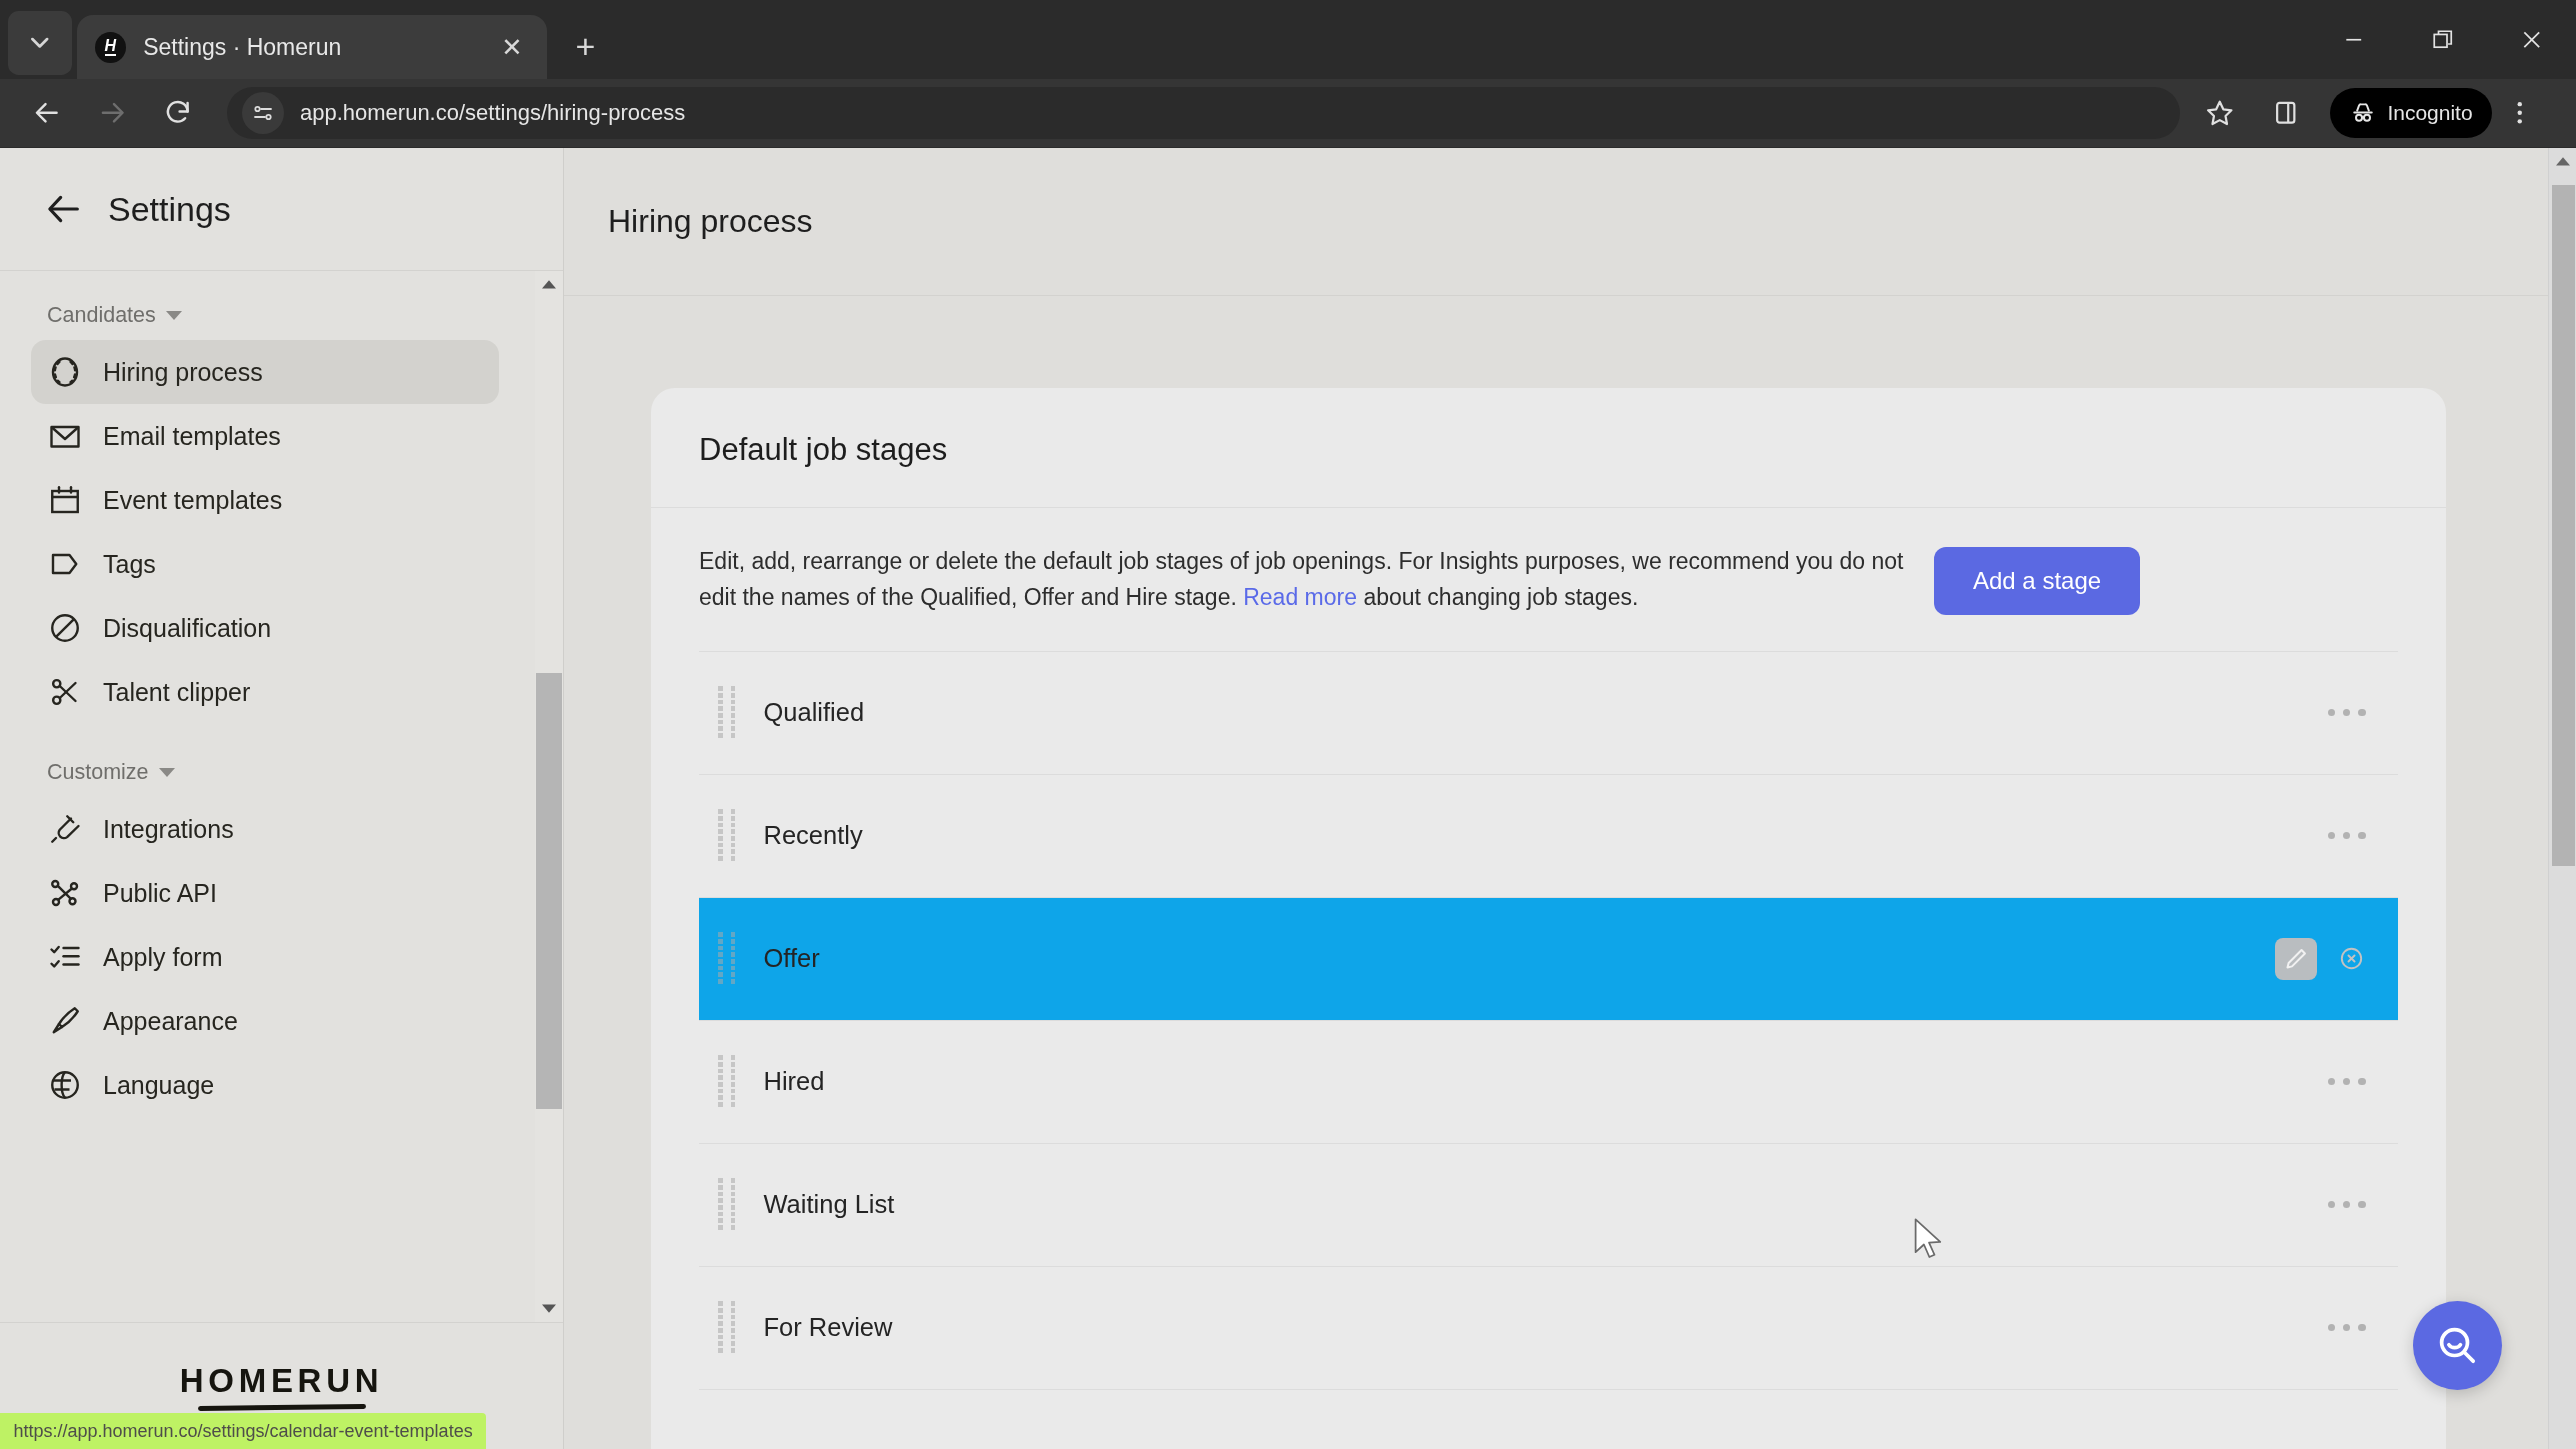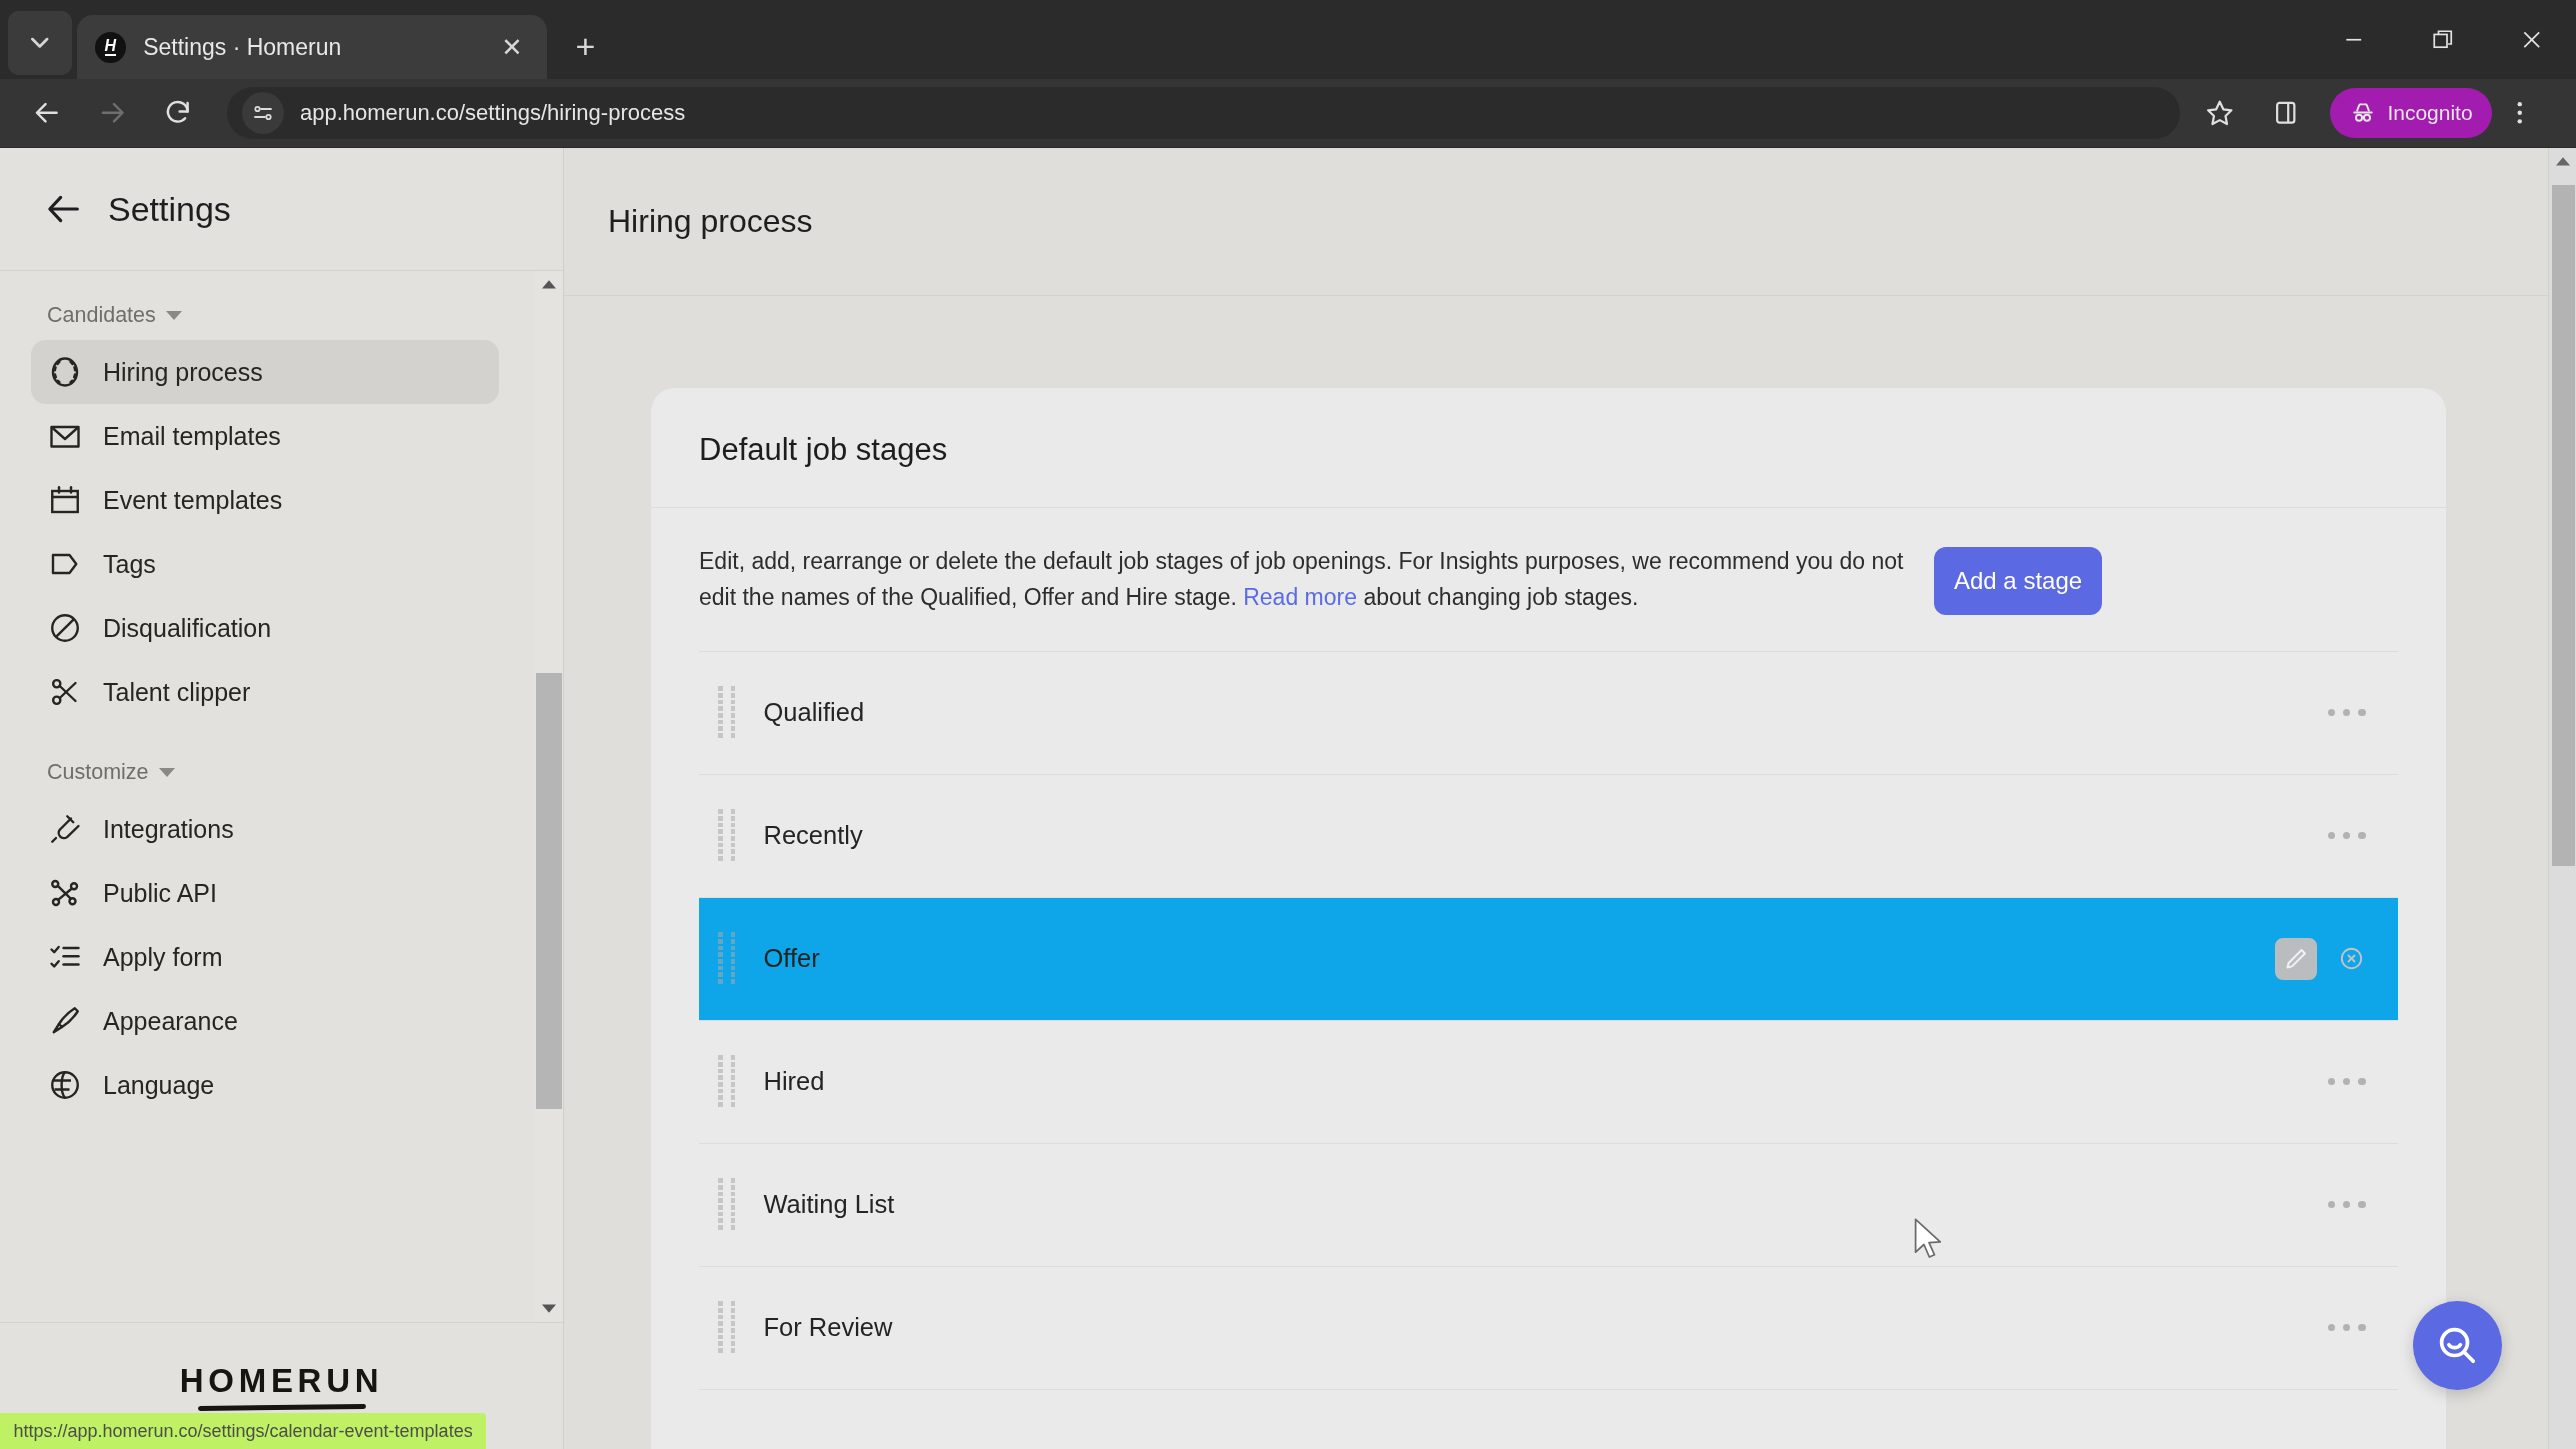--- a/index.html
+++ b/index.html
@@ -80,21 +80,21 @@
   .omni-badge {
     width: 42px; height: 42px; border-radius: 50%; background: #3a3a3a;
     display: flex; align-items: center; justify-content: center; flex: 0 0 auto;
   }
   .omni-badge svg { width: 24px; height: 24px; }
   .omni-url {
     color: #e6e6e6; font-size: 22px; margin-left: 16px;
     white-space: nowrap; overflow: hidden; text-overflow: ellipsis;
   }
   .incognito-pill {
-    height: 50px; border-radius: 25px; background: #a21caf;
+    height: 50px; border-radius: 25px; background: #000000;
     display: flex; align-items: center; padding: 0 19px; margin-left: 6.7px; cursor: pointer;
   }
   .incognito-pill svg { width: 28px; height: 28px; flex: 0 0 auto; }
   .incognito-label { color: #e6e6e6; font-size: 21px; margin-left: 10.7px; white-space: nowrap; }
 
   
   #viewport {
     position: absolute; left: 0; top: 148px;
     width: 2576px; height: 1301px; background: #dfdedb; overflow: hidden;
   }
@@ -205,21 +205,21 @@
   .card-title { font-size: 31px; color: #1d1d1d; font-weight: 400; }
 
   .card-body { padding: 35px 48px 0 48px; }
   .desc-row { display: flex; align-items: flex-start; gap: 27px; }
   .desc {
     flex: 1 1 auto; font-size: 23px; line-height: 1.58; color: #2d2d2d; max-width: 1208px;
   }
   .desc a { color: #5a6ae8; text-decoration: none; cursor: pointer; }
   .btn-primary {
     flex: 0 0 auto; background: #5b69e2; color: #fff;
-    font-size: 24px; padding: 20px 20px; border: none; border-radius: 12px;
+    font-size: 24px; padding: 20px 39px; border: none; border-radius: 12px;
     cursor: pointer; white-space: nowrap; margin-top: 4px;
   }
 
   .stage-list {
     margin: 35px 0 0 0; border-top: 0.7px solid #dcdcdc;
   }
   .stage-row {
     position: relative; display: flex; align-items: center;
     height: 123px; border-bottom: 0.7px solid #dcdcdc; padding: 0 25.5px 0 19px;
   }

